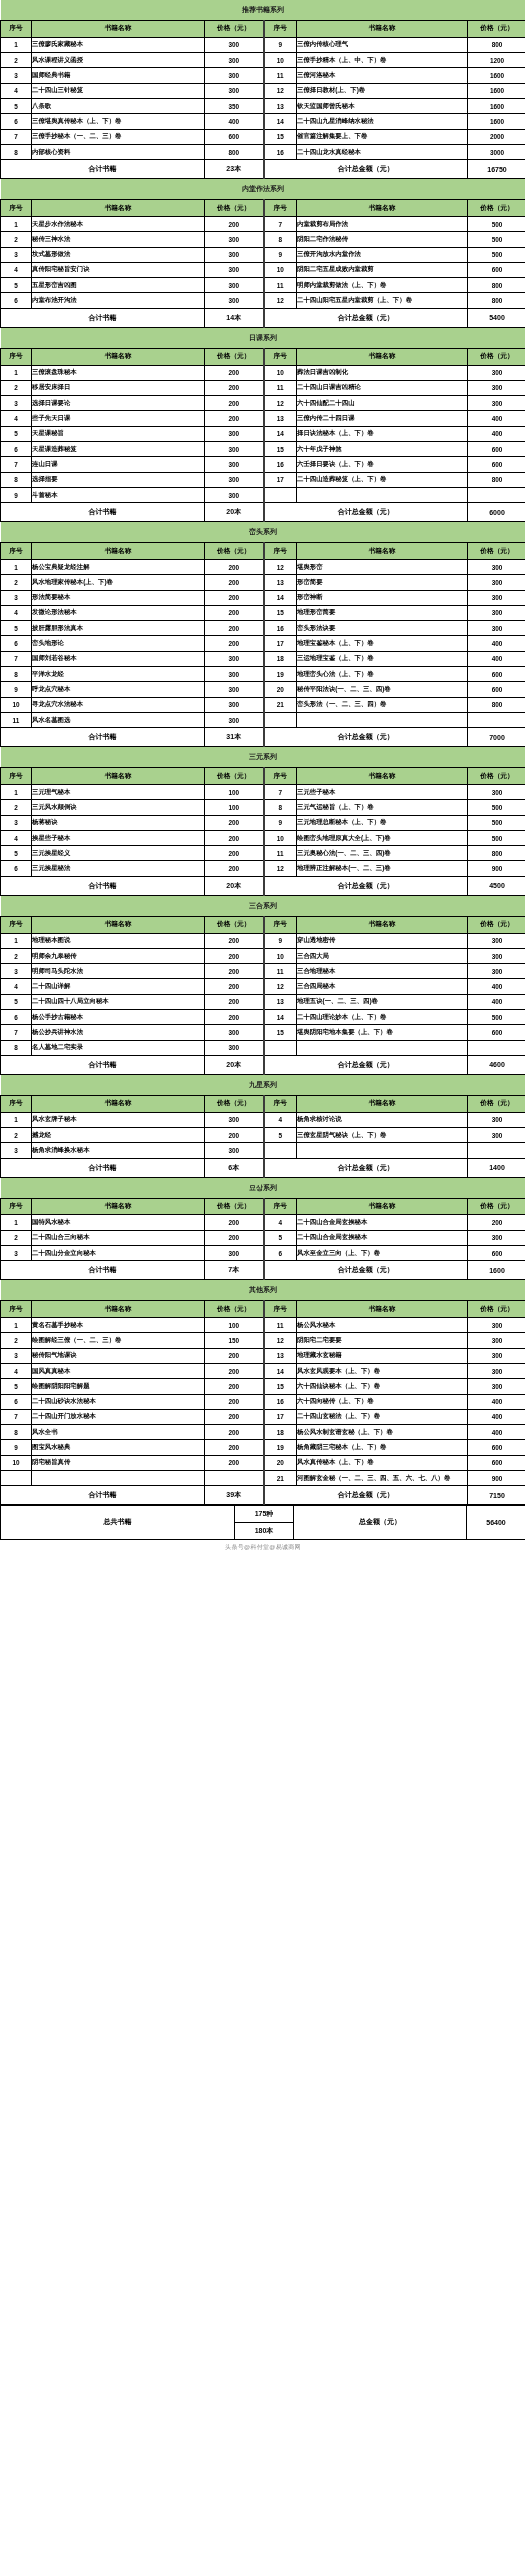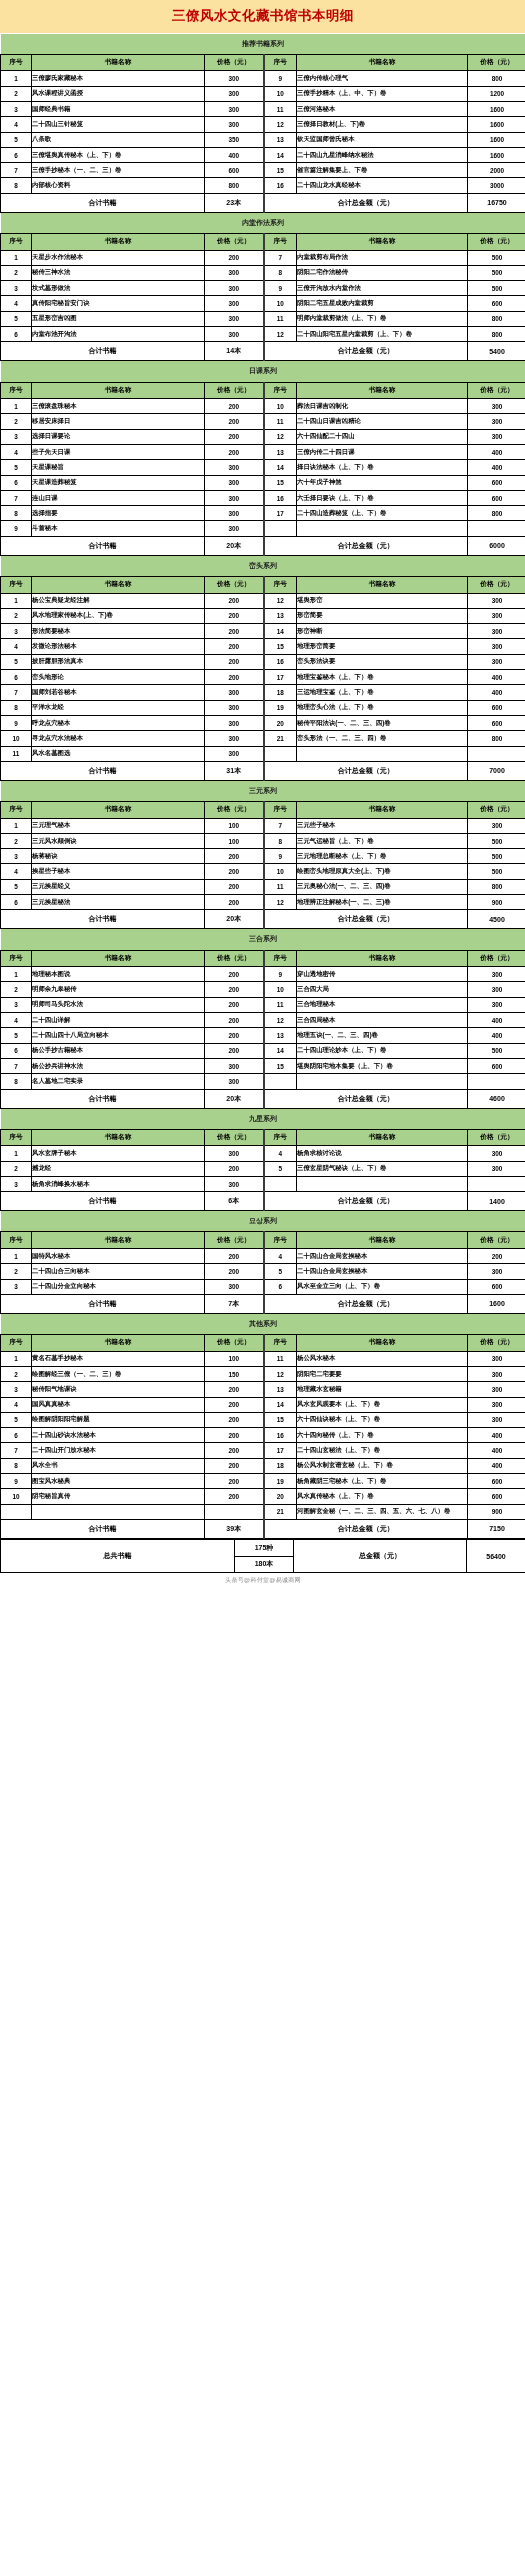--- a/index.html
+++ b/index.html
@@ -109,23 +109,20 @@
     padding: 3.2px 0 4.5px 0;
     letter-spacing: 0.3px;
     background: #ffffff;
   }
 </style>
 </head>
 <body>
 
 <div class="page">
 
-  <div class="title-banner">
-    <span class="title-text">三僚风水文化藏书馆书本明细</span>
-  </div>
 
   <div id="sections-root">
       <div class="section">
         <div class="section-title">推荐书籍系列</div>
         <table class="grid">
           <colgroup>
             <col class="c-idx">
             <col class="c-name">
             <col class="c-price">
             <col class="c-idx2">

